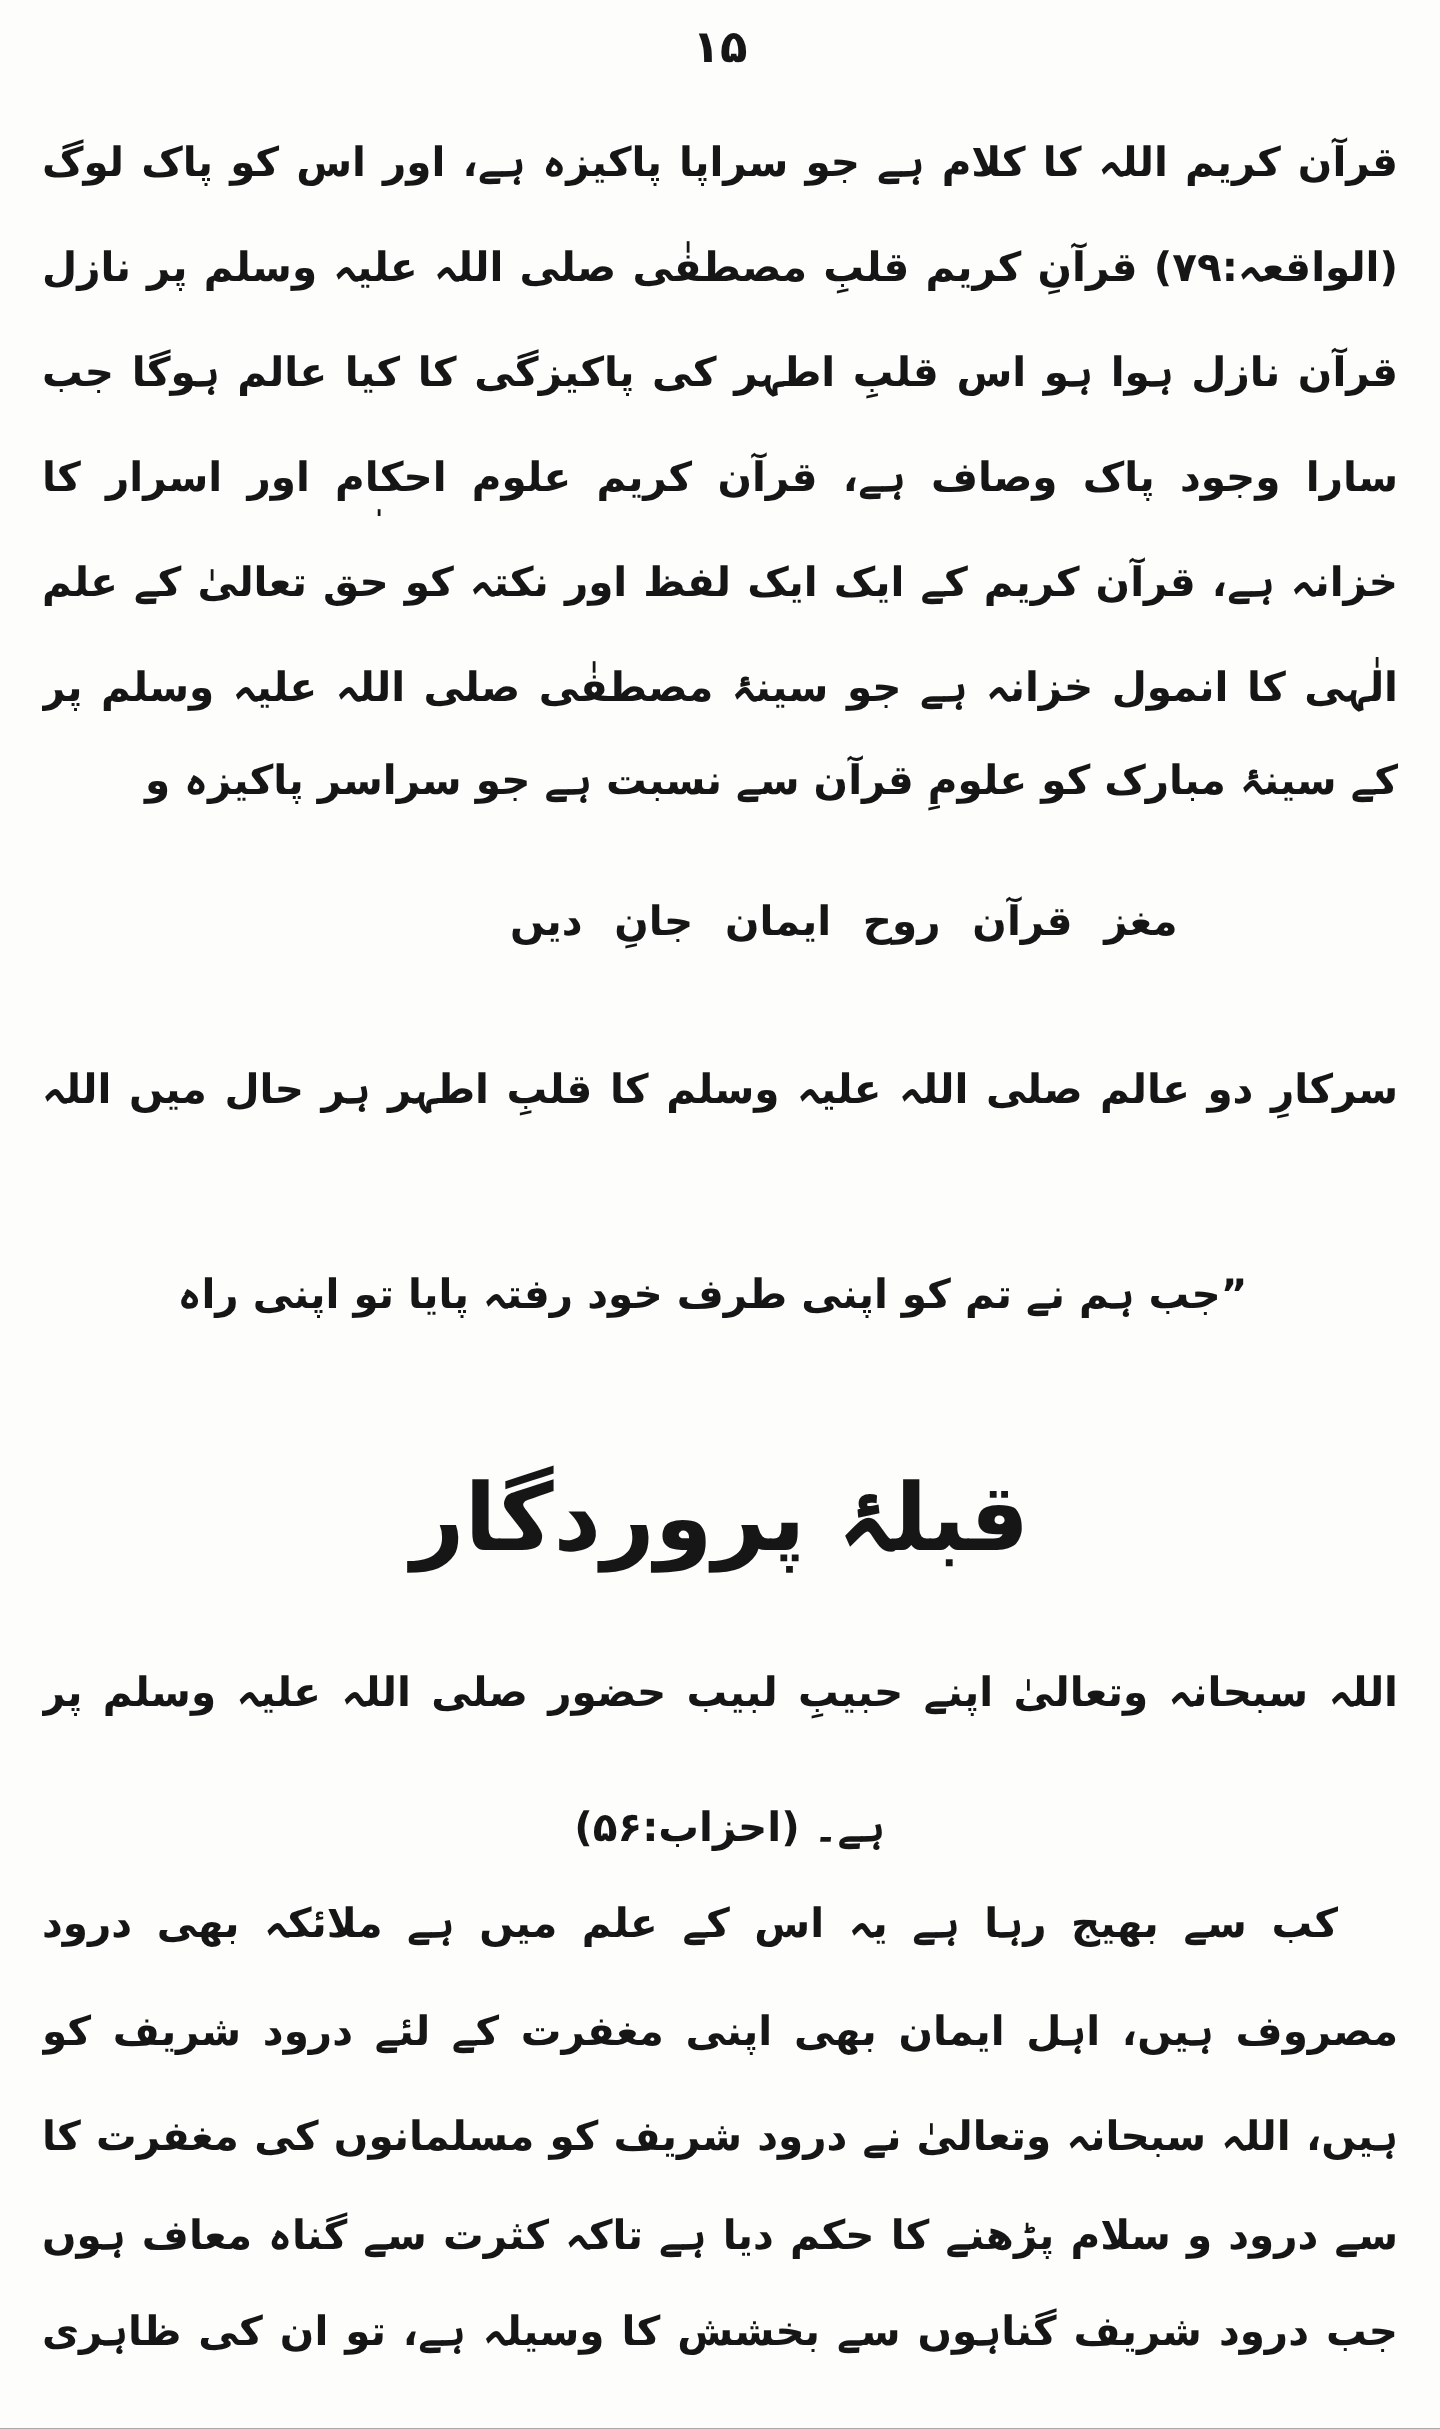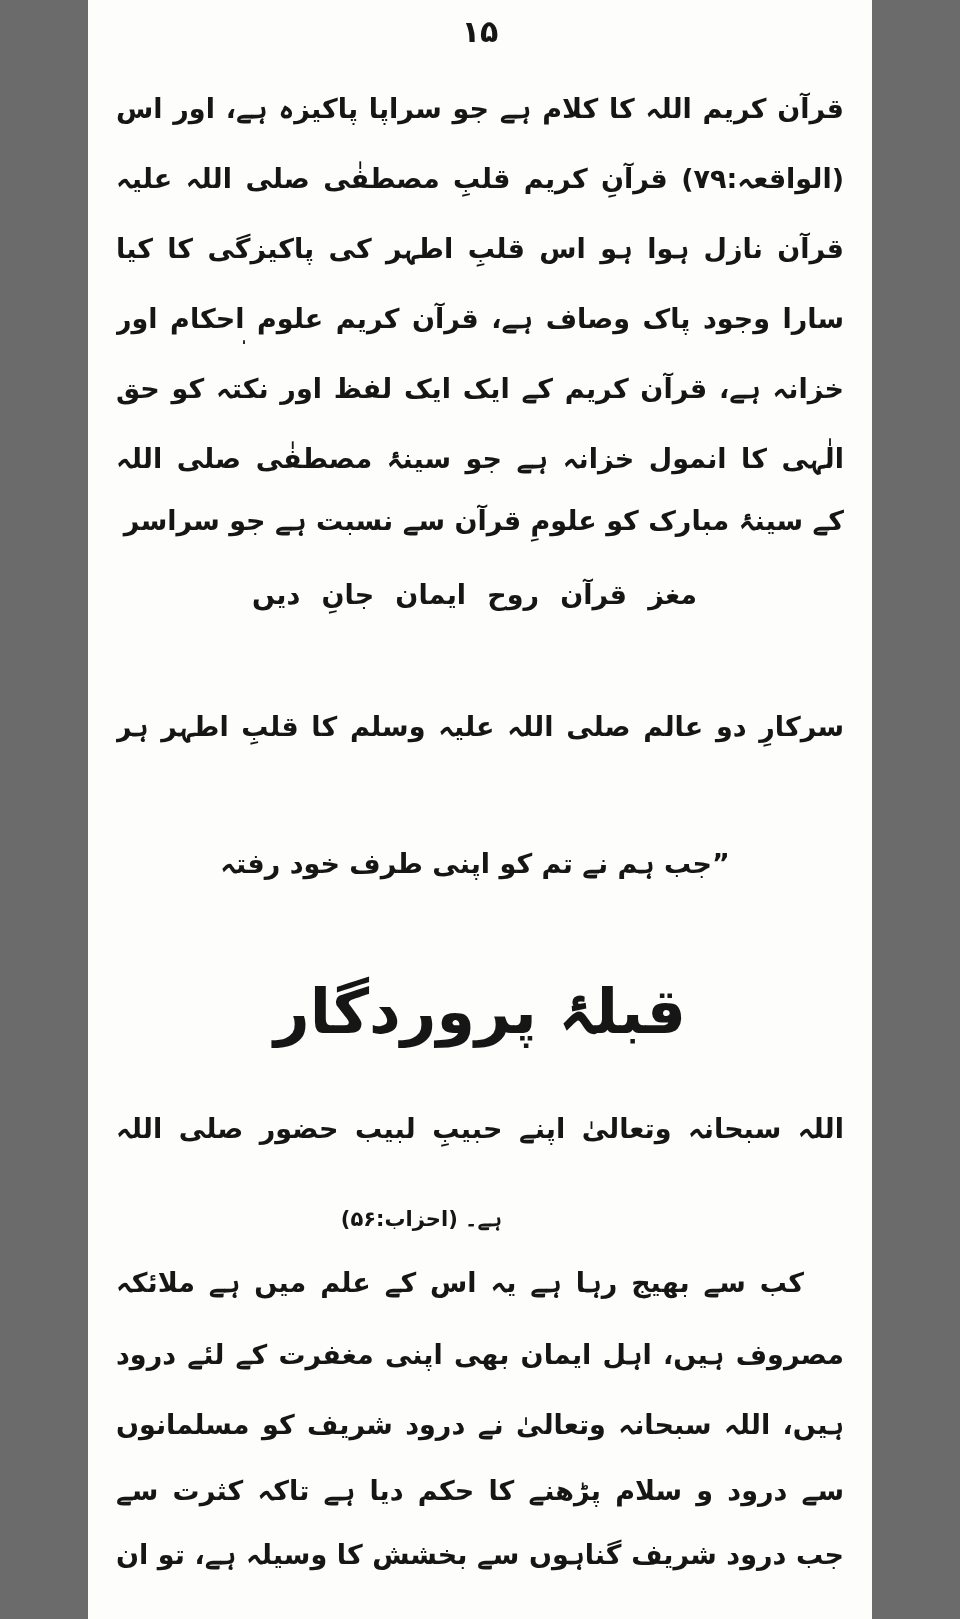--- a/index.html
+++ b/index.html
@@ -1,18 +1,18 @@
 <!DOCTYPE html>
 <html lang="ur" dir="rtl"><head>
 <meta charset="utf-8">
 <style>
   html,body{margin:0;padding:0;background:#6b6b6b;}
   .page{
     position:relative;
-    width:784px;height:1619px;
+    width:960px;height:1619px;
     margin:0 auto;
     background:#fdfdfb;
     color:#161616;
     font-family:"DejaVu Sans",sans-serif;
     font-weight:700;
     direction:rtl;
     overflow:hidden;
   }
   .pgnum{
     position:absolute;top:10px;left:0;right:0;
@@ -26,42 +26,42 @@
   }
   .just{text-align:justify;text-align-last:justify;}
   .start{text-align:right;}
   .indent{right:68px;}
   
   .p1-0{top:88px;}  .p1-1{top:158px;} .p1-2{top:228px;}
   .p1-3{top:298px;} .p1-4{top:368px;} .p1-5{top:438px;}
   .p1-6{top:500px;}
   
   .couplet{font-size:27px;line-height:42px;height:46px;overflow:hidden;
-           position:absolute;text-align:justify;text-align-last:justify;}
+           position:absolute;text-align:justify;text-align-last:justify;margin-top:20px;}
   .cp-a{top:574px;right:175px;width:445px;}
   .cp-b{top:646px;right:240px;width:380px;}
   
   .p2-0{top:706px;}
   .p2-1{top:776px;}
   .quote{
     position:absolute;top:842px;left:110px;right:120px;
     font-size:27px;line-height:44px;height:50px;overflow:hidden;
     text-align:center;
   }
   
   .heading{
     position:absolute;top:952px;left:0;right:0;
     text-align:center;
     font-size:62px;line-height:120px;height:130px;
     overflow:hidden;
   }
   
   .p3-0{top:1108px;}
   .p3-ref{position:absolute;top:1198px;left:28px;right:370px;
-          font-size:21px;line-height:42px;height:46px;
+          font-size:27px;line-height:42px;height:46px;
           overflow:hidden;text-align:right;}
   .p3-2{top:1262px;}
   .p3-3{top:1334px;}
   .p3-4{top:1404px;}
   .p3-5{top:1470px;}
   .p3-6{top:1534px;}
 </style>
 </head>
 <body>
 

